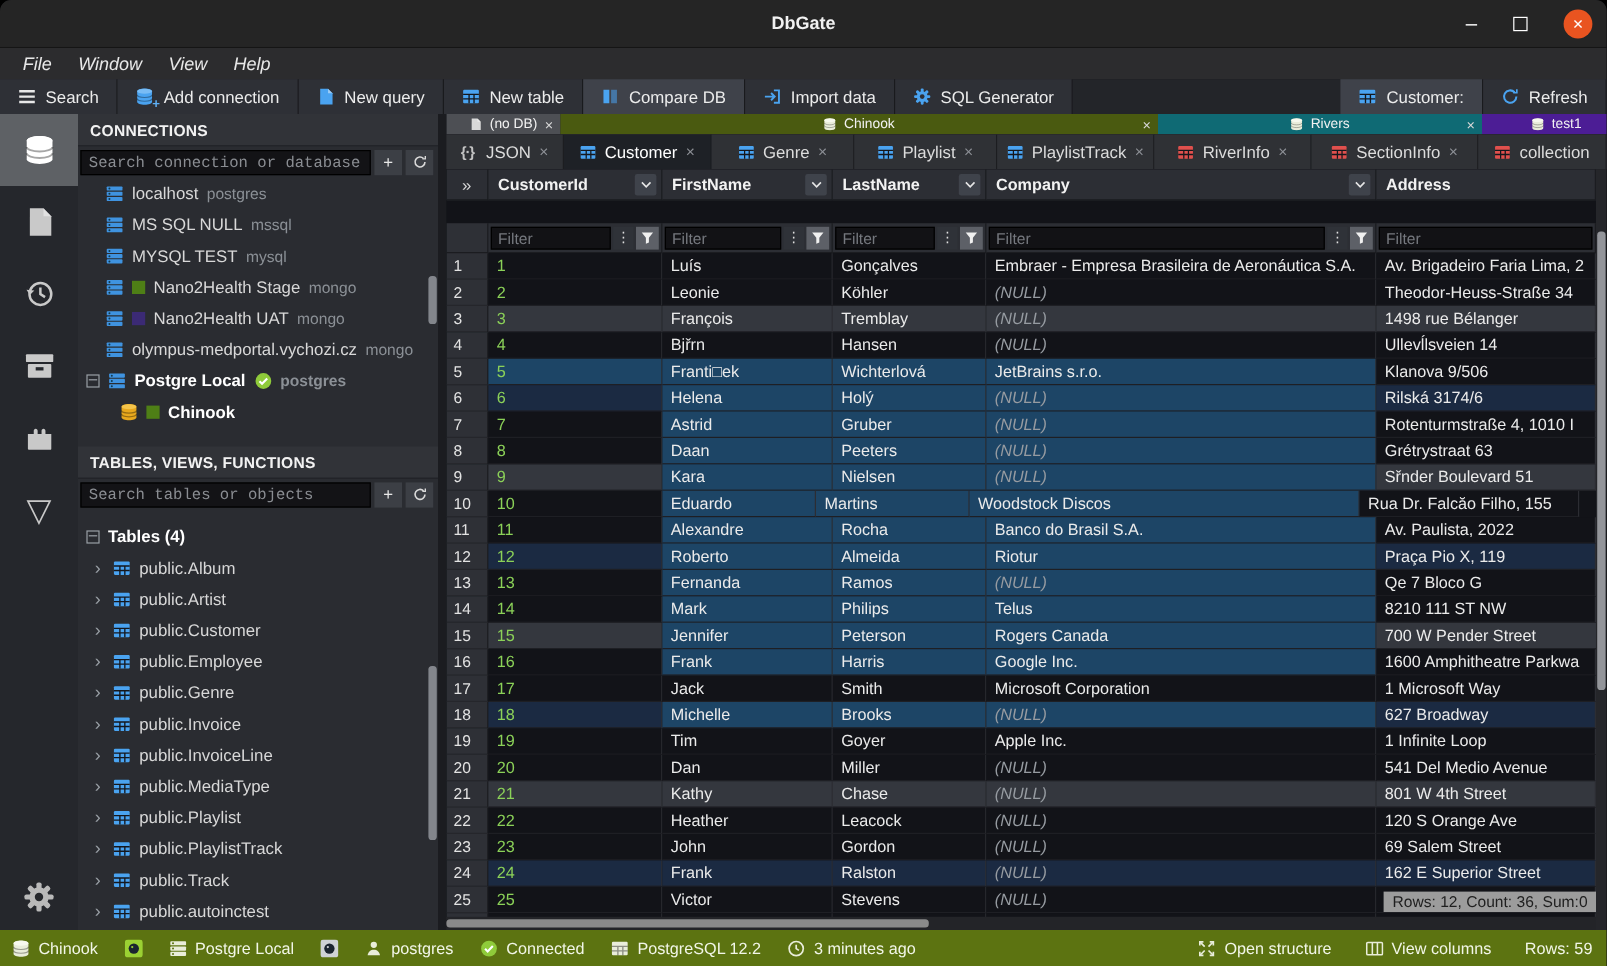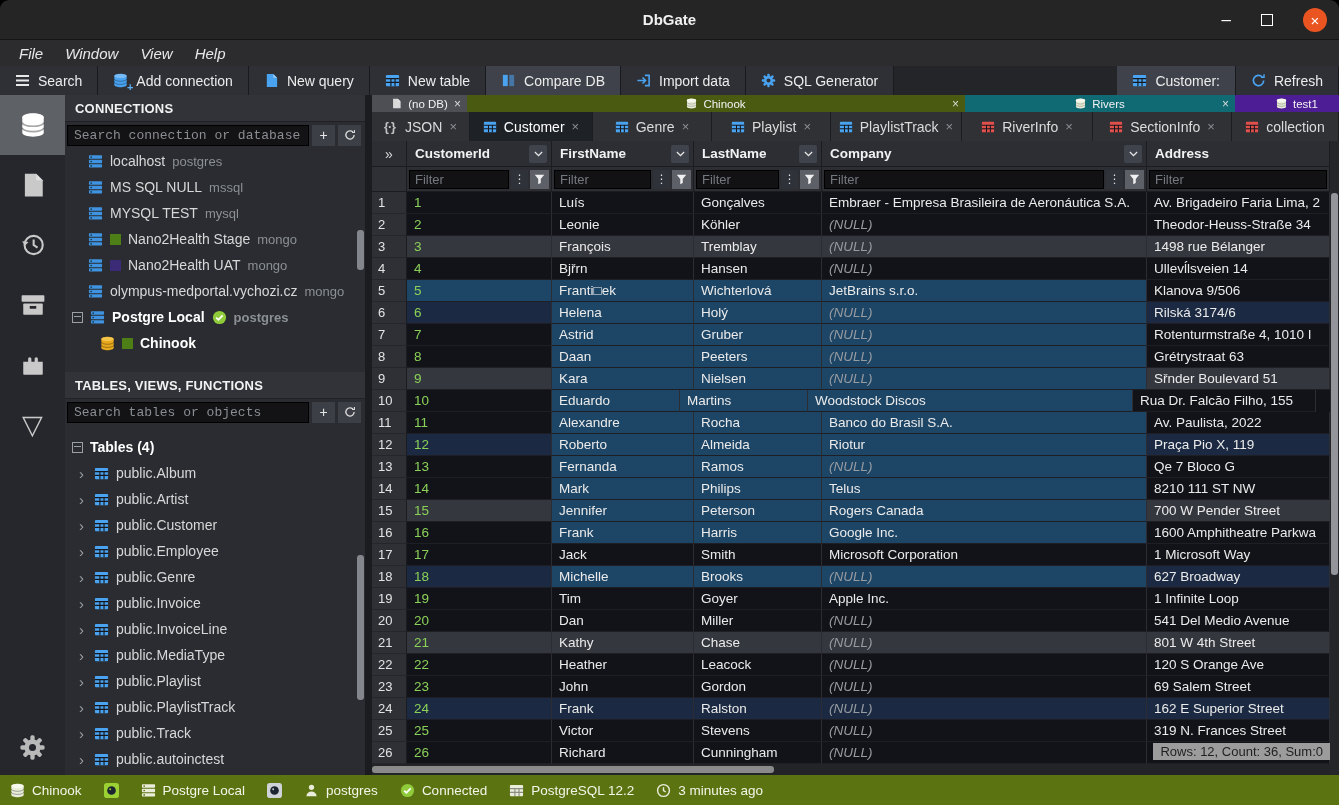--- a/index.html
+++ b/index.html
@@ -77,21 +77,21 @@
   
   .grid{position:absolute;left:372px;top:141px;right:9px;bottom:30px;background:#121318;overflow:hidden;}
   .g-headrow{display:flex;height:26px;}
   .g-head{background:#2c2e34;border-right:1px solid #1b1c20;border-bottom:1px solid #1b1c20;display:flex;
     align-items:center;padding:0 4px 0 8px;font-weight:bold;font-size:13.5px;color:#f2f2f2;flex:none;}
   .g-head .hspace{flex:1;}
   .hd-dd{width:18px;height:18px;background:#3f434b;border-radius:2px;display:flex;align-items:center;justify-content:center;}
   .hd-dd svg{width:9px;height:6px;}
   .g-corner{width:35px;background:#2c2e34;border-right:1px solid #1b1c20;border-bottom:1px solid #1b1c20;
     display:flex;align-items:center;justify-content:center;color:#d8d8d8;font-size:14px;}
-  .g-filterrow{display:flex;height:25px;}
+  .g-filterrow{display:flex;height:25px;margin-top:19px;}
   .g-fstub{width:35px;background:#2e3036;border-right:1px solid #1b1c20;border-bottom:1px solid #1b1c20;}
   .g-fcell{background:#2c2e34;border-right:1px solid #1b1c20;border-bottom:1px solid #1b1c20;display:flex;
     align-items:center;padding:2px 2px;gap:2px;flex:none;}
   .g-fcell input{flex:1;min-width:10px;height:19px;background:#121215;border:1px solid #000;color:#cfcfcf;
     font-size:13px;padding:0 5px;font-family:"Liberation Sans",sans-serif;}
   .g-fcell input::placeholder{color:#75787e;}
   .fbtn-kebab{width:17px;height:19px;background:#2f3238;color:#dfdfdf;display:flex;align-items:center;
     justify-content:center;font-size:12px;}
   .fbtn-funnel{width:19px;height:19px;background:#5d6067;display:flex;align-items:center;justify-content:center;}
   .fbtn-funnel svg{width:11px;height:11px;}
@@ -1111,15 +1111,38 @@
         <div class="sb-item">
           <span style="display:inline-flex;width:15px;height:15px;">
             <svg viewBox="0 0 16 16" fill="none" stroke="#e9edda" stroke-width="1.5">
               <circle cx="8" cy="8" r="6.3"></circle>
               <path d="M8 4.5V8l2.4 1.6"></path>
             </svg>
           </span>
           <span>3 minutes ago</span>
         </div>
       </div>
+    <div class="sb-right" id="sb-right">
+        <div class="sb-item">
+          <span style="display:inline-flex;width:15px;height:15px;">
+            <svg viewBox="0 0 16 16" stroke="#e9edda" stroke-width="1.5" fill="none">
+              <path d="M6.3 6.3L2.3 2.3M9.7 6.3l4-4M6.3 9.7l-4 4M9.7 9.7l4 4"></path>
+              <path d="M2 5.2V2h3.2M10.8 2H14v3.2M2 10.8V14h3.2M14 10.8V14h-3.2"></path>
+            </svg>
+          </span>
+          <span>Open structure</span>
+        </div>
+        <div class="sb-item">
+          <span style="display:inline-flex;width:15px;height:15px;">
+            <svg viewBox="0 0 16 16">
+              <rect x="1" y="2.5" width="14" height="11" rx="1" fill="none" stroke="#e9edda" stroke-width="1.4"></rect>
+              <path d="M6 2.5v11M10.5 2.5v11" stroke="#e9edda" stroke-width="1.4"></path>
+            </svg>
+          </span>
+          <span>View columns</span>
+        </div>
+        <div class="sb-item">
+          <span>Rows: 59</span>
+        </div>
+      </div>
   </div>
 
 </div>
 
 </body></html>

